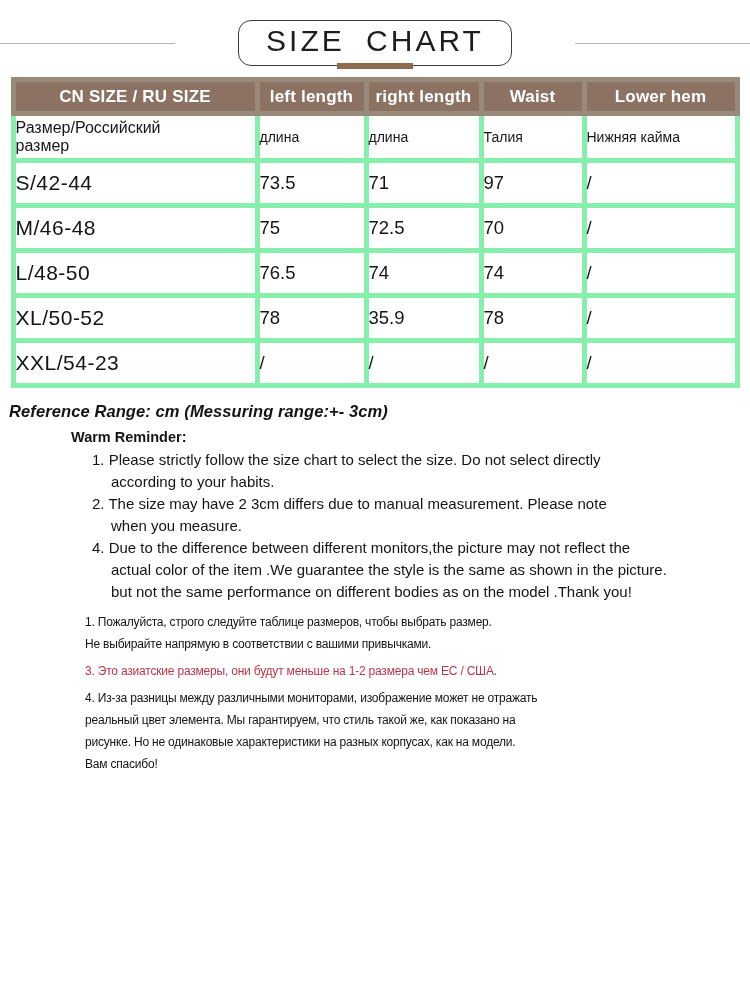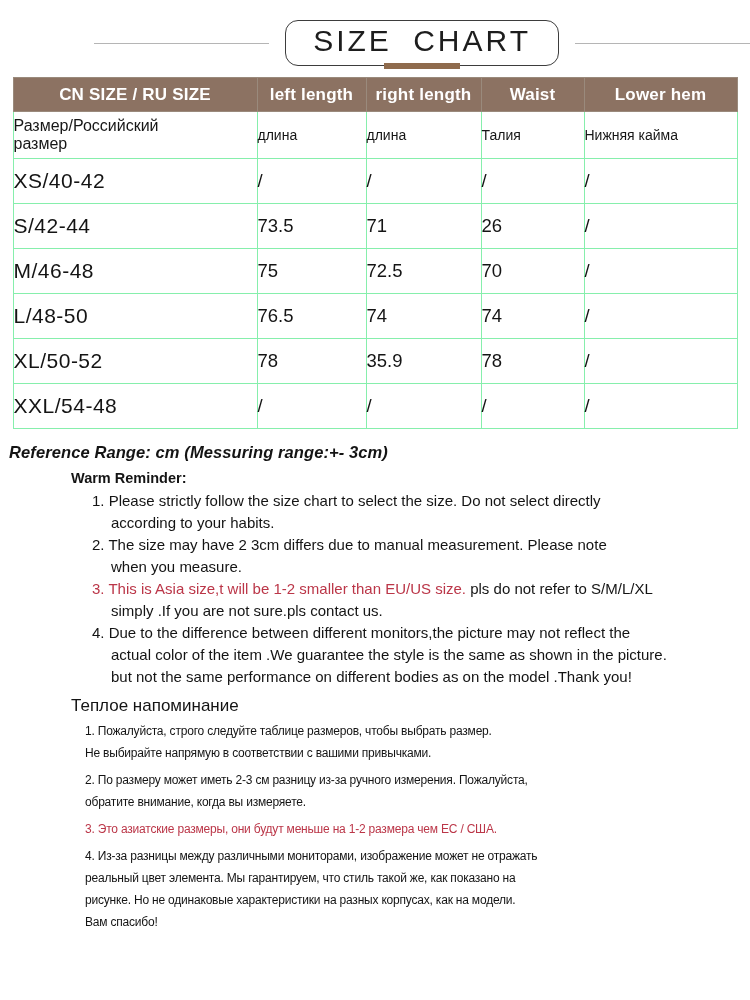--- a/index.html
+++ b/index.html
@@ -3,21 +3,21 @@
 <meta charset="utf-8">
 <style>
   html,body { margin:0; padding:0; background:#fff; }
   .page {
     position:relative; width:750px; height:1000px; background:#ffffff;
     font-family:"Liberation Sans","DejaVu Sans",sans-serif; color:#141414;
     overflow:hidden;
   }
 
   
-  .title-row { display:flex; align-items:center; justify-content:flex-end; padding-top:18px; height:50px; }
+  .title-row { display:flex; align-items:center; justify-content:space-between; padding-top:18px; height:50px; }
   .rule { width:175px; border-top:1px solid #b5b5b5; height:0; }
   .rule-left { margin-right:16px; }
   .rule-right { margin-left:16px; }
   .title-box {
     position:relative; border:1.5px solid #3d3d3d; border-radius:13px;
     padding:3px 27px 7px 27px; background:#fff;
   }
   .title-box h1 {
     margin:0; font-size:30px; font-weight:500; letter-spacing:3px; word-spacing:10px;
     color:#1d1d1d; white-space:nowrap;
@@ -26,21 +26,21 @@
     position:absolute; left:50%; transform:translateX(-50%); bottom:-4px;
     width:76px; height:6px; background:#8f6b4d;
   }
 
   
   table.size-table {
     border-collapse:collapse; table-layout:fixed; width:724px; margin:9px auto 0 auto;
   }
   .c1{width:244px;} .c2{width:109px;} .c3{width:115px;} .c4{width:103px;} .c5{width:153px;}
   table.size-table th, table.size-table td {
-    border:1px solid #86efac; vertical-align:middle; padding:0;
+    border:5px solid #86efac; vertical-align:middle; padding:0;
   }
   tr.head-en { height:34px; background:#8c7262; }
   tr.head-en th { color:#ffffff; font-size:17px; font-weight:700; border-color:#9a8a7c; letter-spacing:0.2px; }
   tr.head-ru { height:47px; }
   tr.head-ru td { font-size:14px; color:#161616; }
   tr.head-ru td.ruhead-size { white-space:pre-line; font-size:16px; line-height:1.15; }
   tbody tr { height:45px; }
   td.size-cell { font-size:21px; letter-spacing:0.5px; }
   td.val-cell { font-size:18.5px; }
 
@@ -99,31 +99,24 @@
         <td class="ruhead-size">Размер/Российский
 размер</td>
         <td>длина</td>
         <td>длина</td>
         <td>Талия</td>
         <td>Нижняя кайма</td>
       </tr>
     </thead>
     <tbody>
       <tr>
-        <td class="size-cell">XS/40-42</td>
-        <td class="val-cell">/</td>
-        <td class="val-cell">/</td>
-        <td class="val-cell">/</td>
-        <td class="val-cell">/</td>
-      </tr>
-      <tr>
         <td class="size-cell">S/42-44</td>
         <td class="val-cell">73.5</td>
         <td class="val-cell">71</td>
-        <td class="val-cell">26</td>
+        <td class="val-cell">97</td>
         <td class="val-cell">/</td>
       </tr>
       <tr>
         <td class="size-cell">M/46-48</td>
         <td class="val-cell">75</td>
         <td class="val-cell">72.5</td>
         <td class="val-cell">70</td>
         <td class="val-cell">/</td>
       </tr>
       <tr>
@@ -134,51 +127,46 @@
         <td class="val-cell">/</td>
       </tr>
       <tr>
         <td class="size-cell">XL/50-52</td>
         <td class="val-cell">78</td>
         <td class="val-cell">35.9</td>
         <td class="val-cell">78</td>
         <td class="val-cell">/</td>
       </tr>
       <tr>
-        <td class="size-cell">XXL/54-48</td>
+        <td class="size-cell">XXL/54-23</td>
         <td class="val-cell">/</td>
         <td class="val-cell">/</td>
         <td class="val-cell">/</td>
         <td class="val-cell">/</td>
       </tr>
     </tbody>
   </table>
 
   <div class="notes">
     <p class="ref-en">Reference Range: cm (Messuring range:+- 3cm)</p>
 
     <div class="reminder-en">
       <p class="wr-title">Warm Reminder:</p>
       <p class="en-item"><span class="red"></span><span>1. Please strictly follow the size chart to select the size. Do not select directly
 according to your habits.</span></p>
       <p class="en-item"><span class="red"></span><span>2. The size may have 2 3cm differs due to manual measurement. Please note
 when you measure.</span></p>
-      <p class="en-item"><span class="red">3. This is Asia size,t will be 1-2 smaller than EU/US size.</span><span> pls do not refer to S/M/L/XL
-simply .If you are not sure.pls contact us.</span></p>
       <p class="en-item"><span class="red"></span><span>4. Due to the difference between different monitors,the picture may not reflect the
 actual color of the item .We guarantee the style is the same as shown in the picture.
 but not the same performance on different bodies as on the model .Thank you!</span></p>
     </div>
 
     <div class="reminder-ru">
-      <p class="ru-title">Теплое напоминание</p>
       <p class="ru-item"><span class="red"></span><span>1. Пожалуйста, строго следуйте таблице размеров, чтобы выбрать размер.
 Не выбирайте напрямую в соответствии с вашими привычками.</span></p>
-      <p class="ru-item"><span class="red"></span><span>2. По размеру может иметь 2-3 см разницу из-за ручного измерения. Пожалуйста,
-обратите внимание, когда вы измеряете.</span></p>
       <p class="ru-item"><span class="red">3. Это азиатские размеры, они будут меньше на 1-2 размера чем ЕС / США.</span></p>
       <p class="ru-item"><span class="red"></span><span>4. Из-за разницы между различными мониторами, изображение может не отражать
 реальный цвет элемента. Мы гарантируем, что стиль такой же, как показано на
 рисунке. Но не одинаковые характеристики на разных корпусах, как на модели.
 Вам спасибо!</span></p>
     </div>
   </div>
 
 </div>
 

